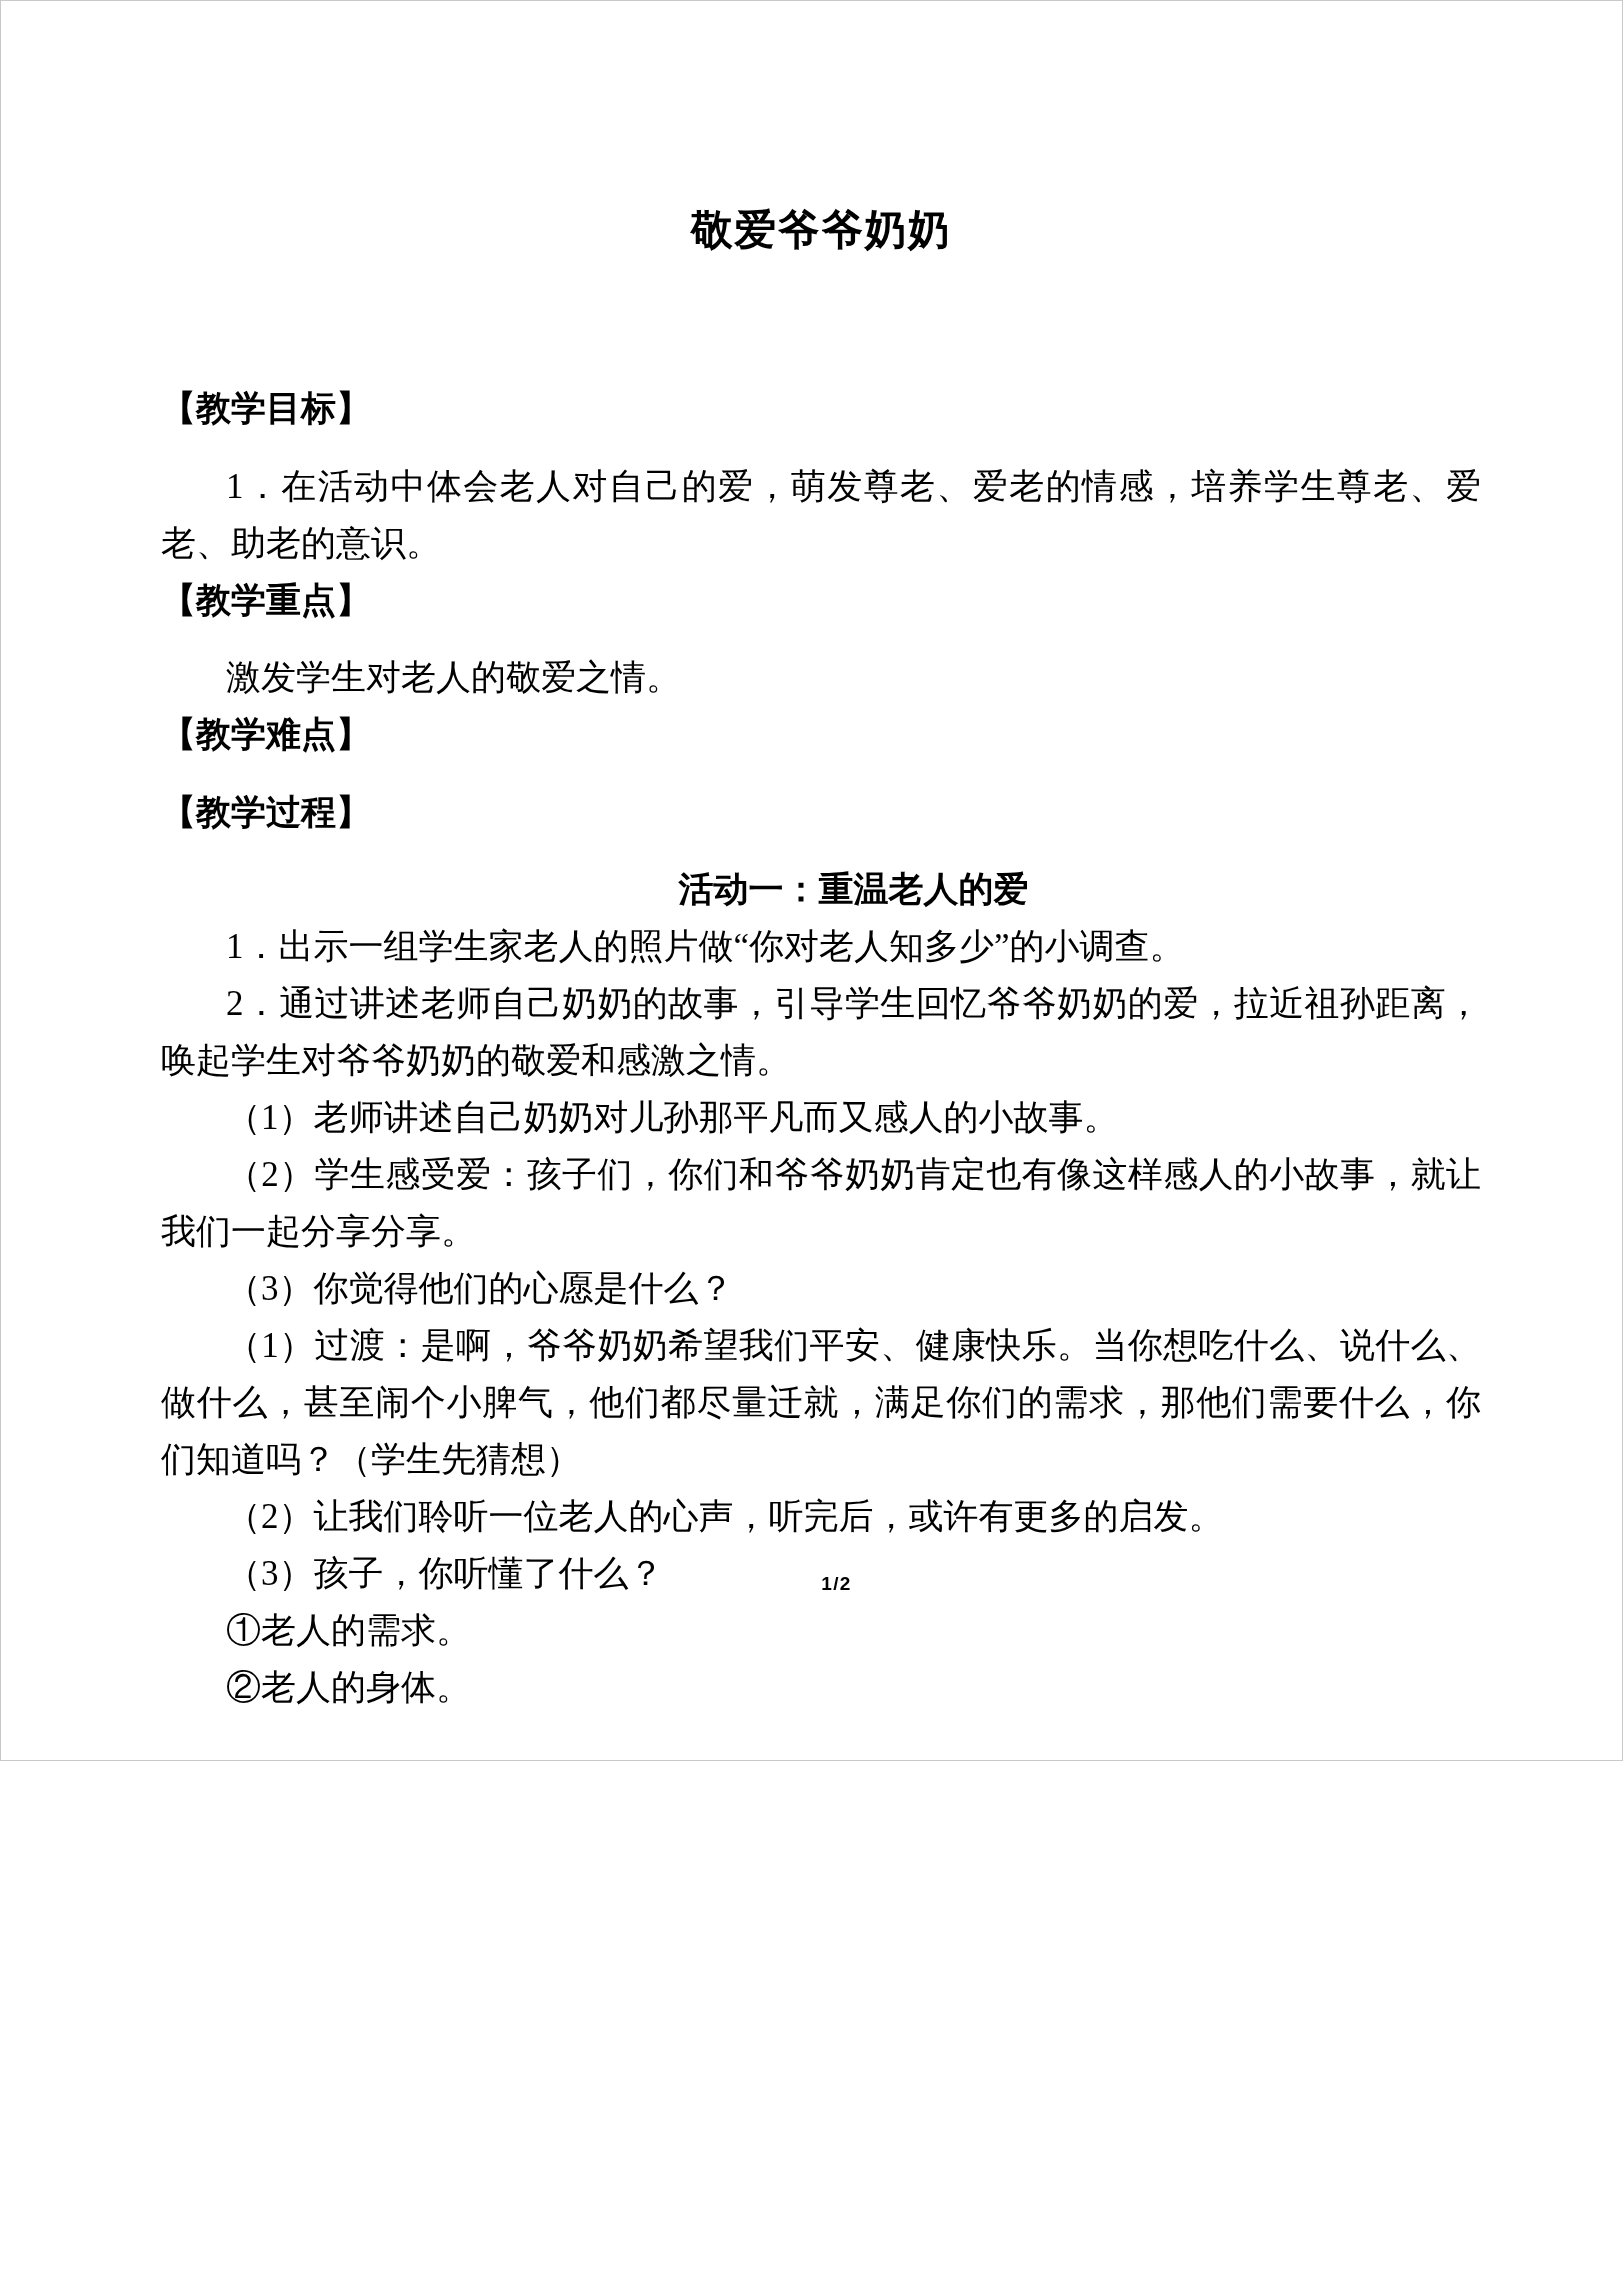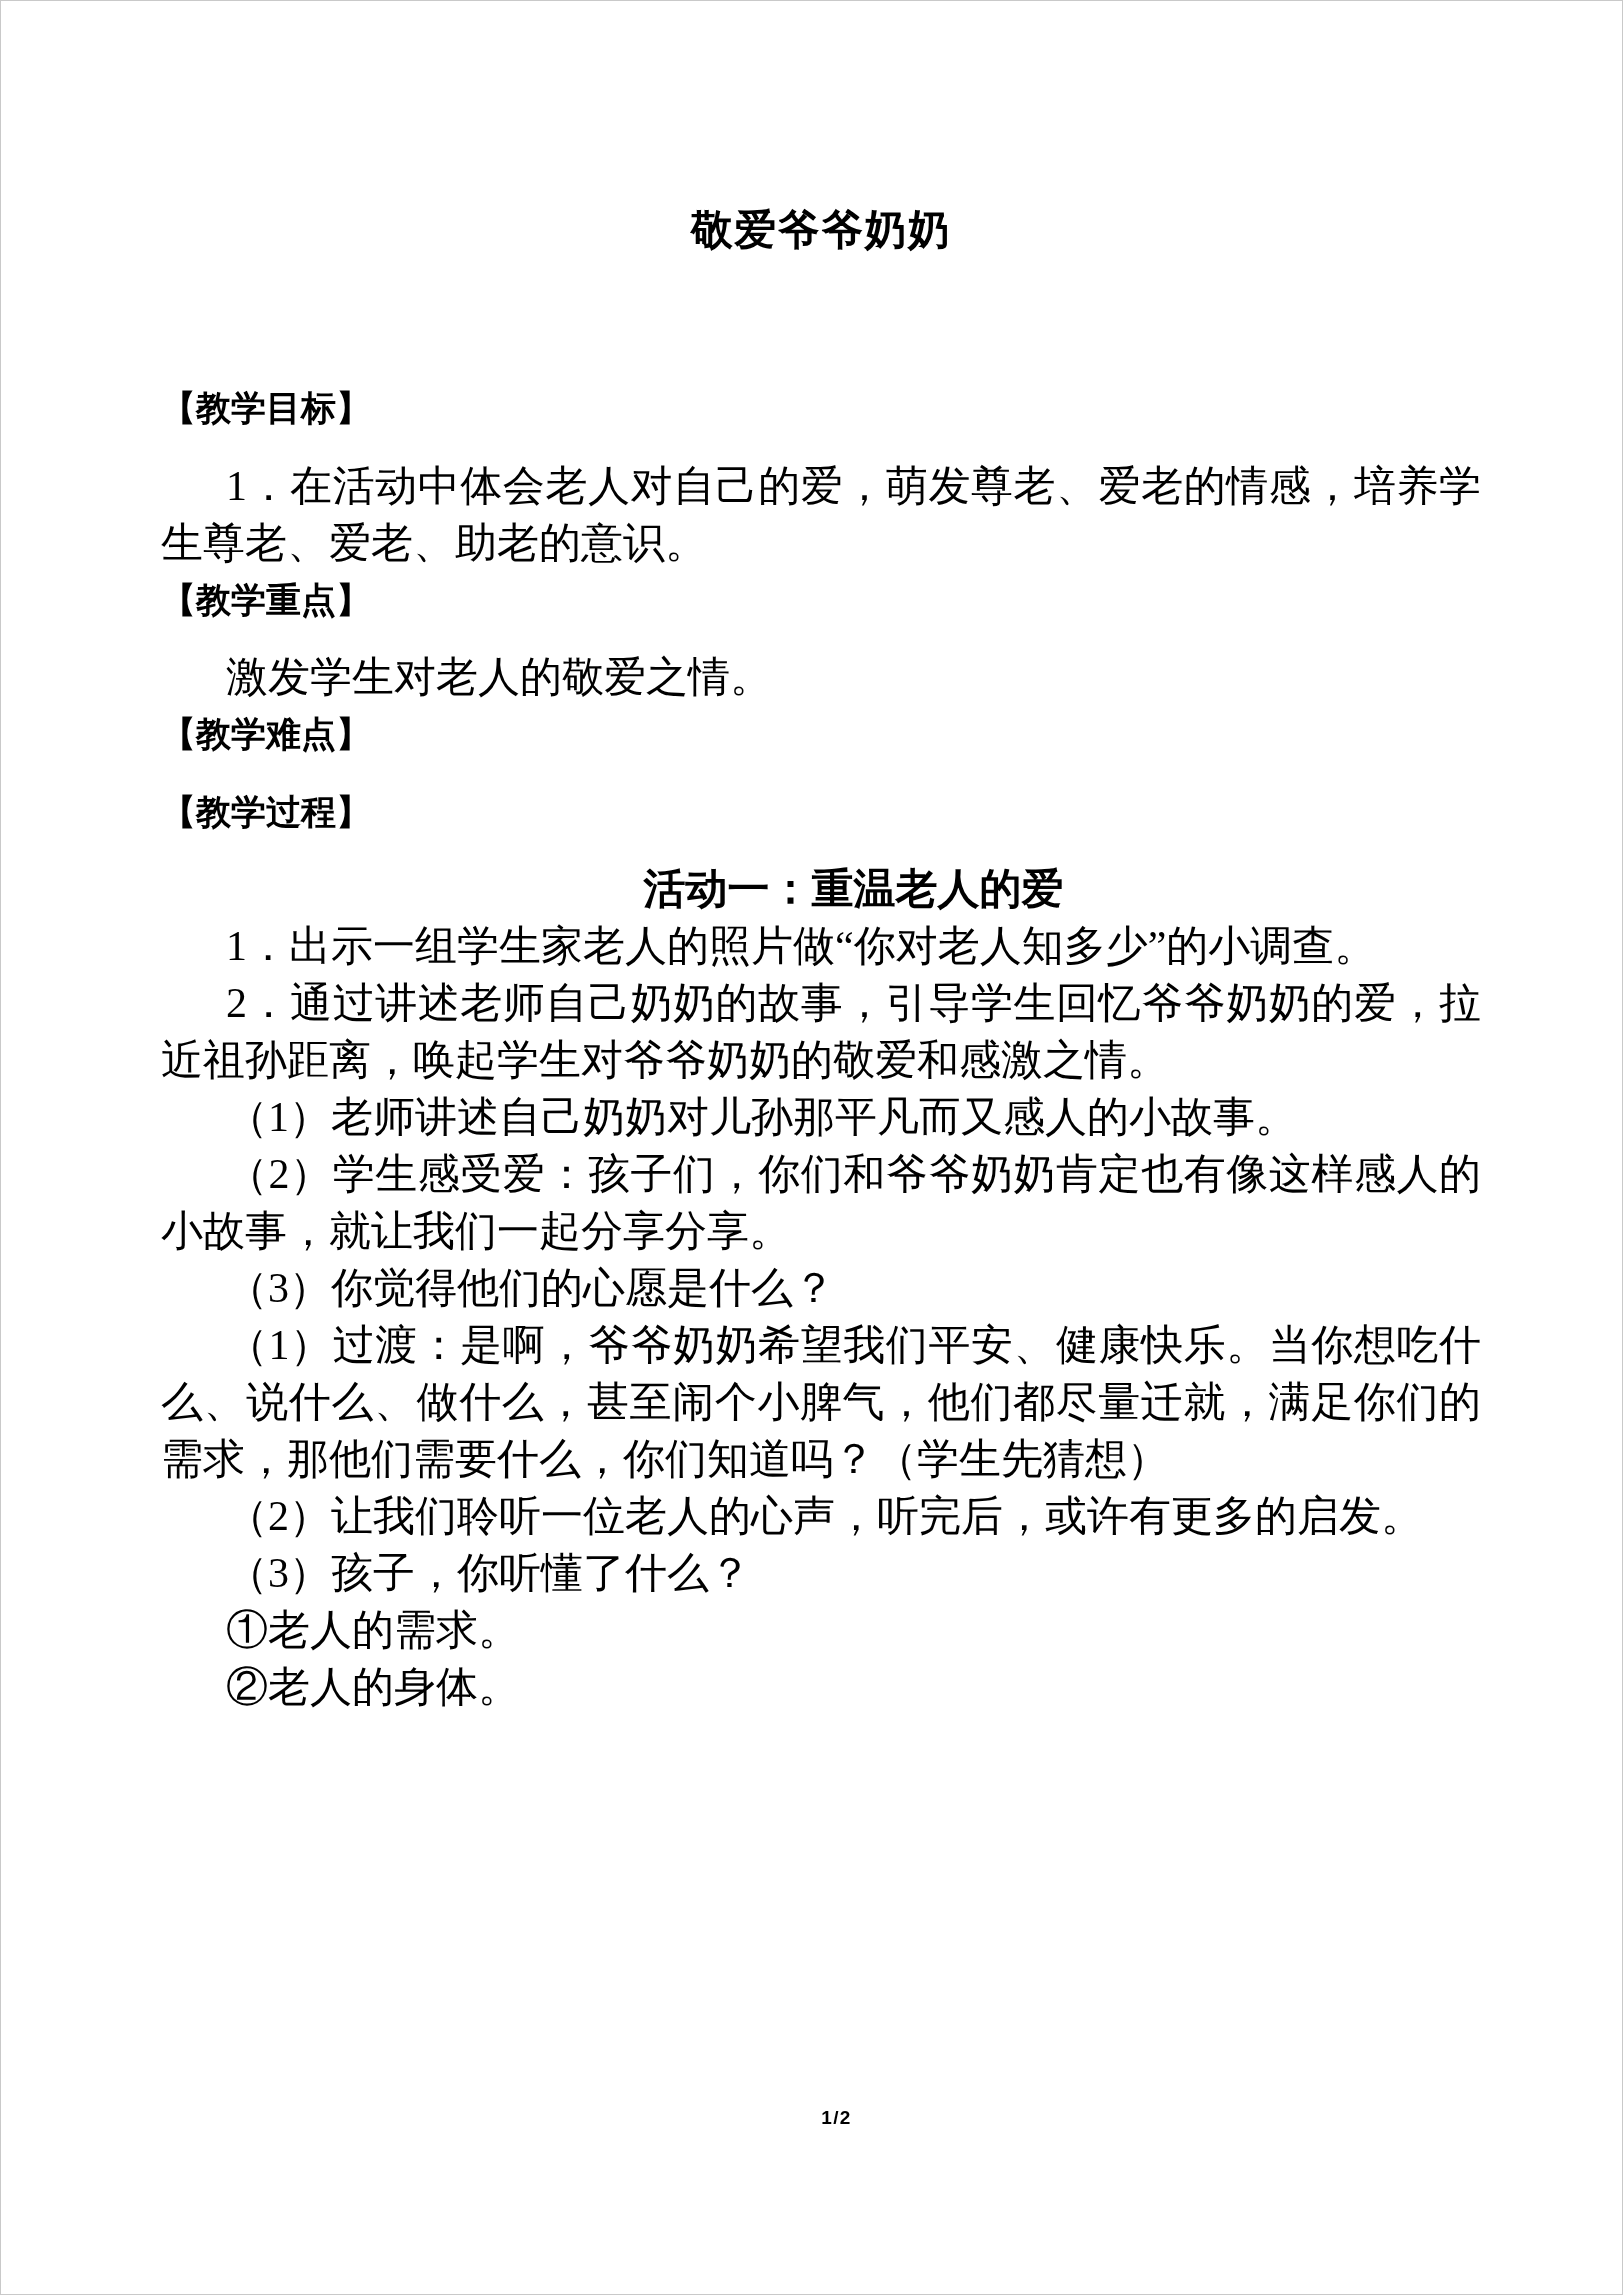--- a/index.html
+++ b/index.html
@@ -4,42 +4,42 @@
 <style>
   * { margin: 0; padding: 0; box-sizing: border-box; }
   html, body { background: #ffffff; }
   body {
     font-family: "Liberation Serif", "DejaVu Serif", serif;
     color: #000000;
   }
   .page {
     position: relative;
     width: 1623px;
-    height: 2295px;
+    height: 1761px;
     background: #ffffff;
     border: 0.7px solid #c9c9c9;
     padding: 205px 141px 0 160px;
     overflow: hidden;
   }
   .doc-title {
     font-size: 42px;
     font-weight: bold;
     text-align: center;
     line-height: 49px;
     margin-bottom: 125px;
     letter-spacing: 1.4px;
   }
   .doc-heading {
     font-size: 35px;
     font-weight: bold;
     line-height: 57px;
     margin-bottom: 20.5px;
   }
   .doc-para {
-    font-size: 42px;
+    font-size: 35px;
     line-height: 57px;
     text-indent: 65px;
     text-align: justify;
   }
   .doc-para-bold {
     font-weight: bold;
     text-align: center;
   }
   .page-footer {
     position: absolute;

